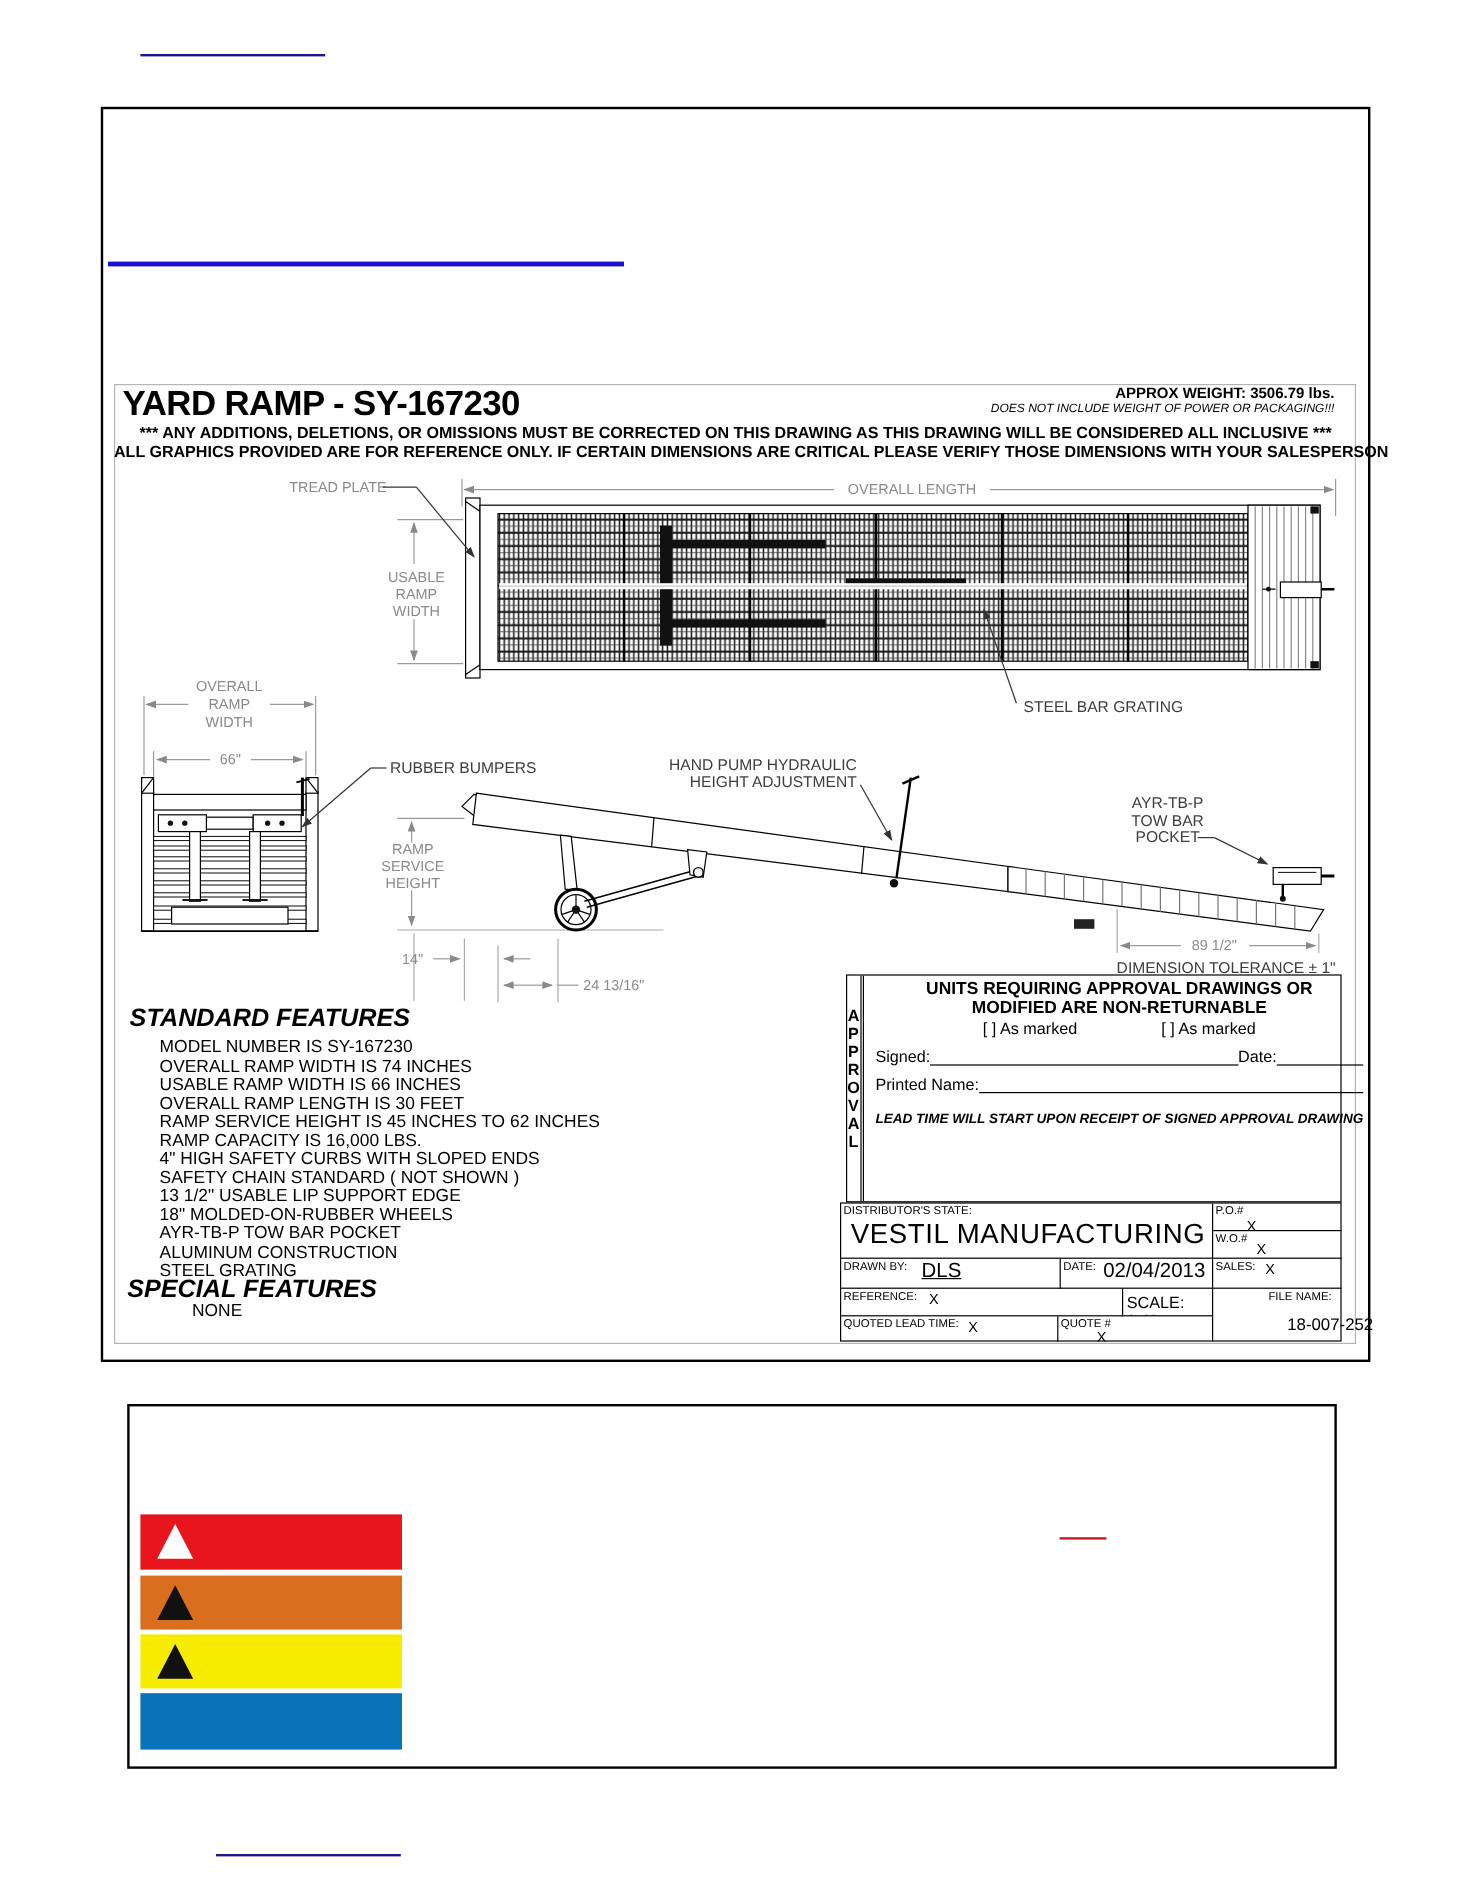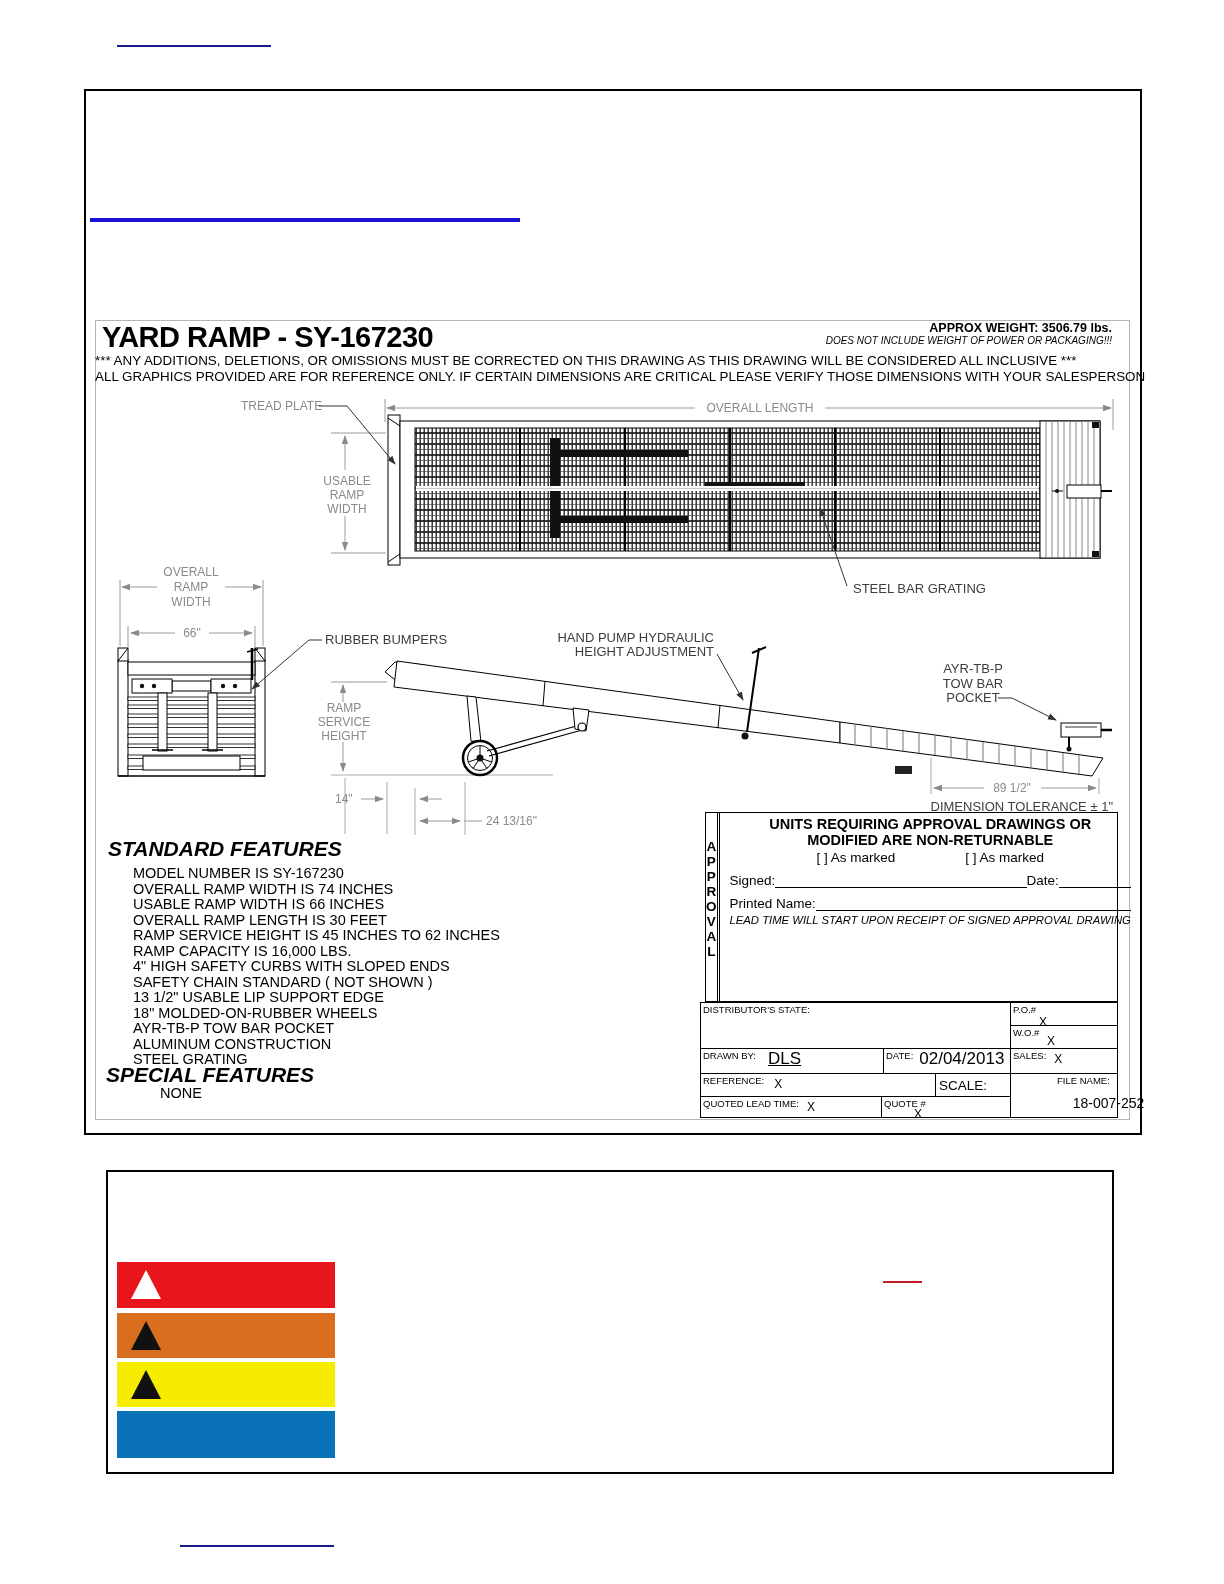--- a/index.html
+++ b/index.html
@@ -6,33 +6,33 @@
   body{width:1224px;height:1584px;position:relative;font-family:"Liberation Sans",sans-serif;color:#000;}
   .abs{position:absolute;}
   .link-line{height:2px;background:#1b1a8c;}
   .main-box{left:84px;top:89px;width:1054px;height:1042px;border:2px solid #000;}
   .divider-blue{left:90px;top:218px;width:430px;height:4px;background:#1a11d2;}
   .sheet{left:95px;top:320px;width:1033px;height:798px;border:1px solid #b5b5b5;}
   .sheet-title{left:102px;top:321px;font-size:29px;font-weight:bold;letter-spacing:-0.5px;white-space:nowrap;}
   .weight-block{right:112px;top:321px;text-align:right;}
   .weight-main{font-size:12.5px;font-weight:bold;}
   .weight-note{font-size:10px;font-style:italic;}
-  .notice{left:95px;width:1036px;text-align:left;font-size:13.4px;white-space:nowrap;}
+  .notice{left:95px;width:1036px;text-align:center;font-size:13.4px;white-space:nowrap;font-weight:bold;}
   .feat-head{font-size:21px;font-weight:bold;font-style:italic;white-space:nowrap;}
   .feat-list{left:133px;top:866px;font-size:14.5px;line-height:15.5px;white-space:nowrap;}
   .approval{left:705px;top:812px;width:413px;height:190px;border:1px solid #000;display:flex;box-sizing:border-box;}
   .appr-letters{width:27px;border-right:3px double #000;text-align:center;font-weight:bold;font-size:13.5px;line-height:15px;padding-top:26px;white-space:pre-line;box-sizing:border-box;}
   .appr-content{flex:1;padding:4px 10px 0 10px;box-sizing:border-box;}
   .appr-statement{font-size:11.4px;line-height:12.5px;text-align:center;white-space:pre-line;}
   .appr-bold{font-size:14.5px;line-height:15.5px;font-weight:bold;text-align:center;}
   .appr-checks{display:flex;justify-content:center;gap:70px;font-size:13.5px;margin-top:2px;}
   .sign-row{display:flex;align-items:flex-end;font-size:13.5px;margin-top:5px;height:18px;}
   .fill-line{flex:1;border-bottom:1px solid #000;height:14px;}
   .date-line{width:72px;border-bottom:1px solid #000;height:14px;}
-  .appr-note{font-size:11.3px;font-style:italic;text-align:right;margin-top:3px;white-space:nowrap;}
+  .appr-note{font-size:11.3px;font-style:italic;text-align:right;margin-top:16px;white-space:nowrap;font-weight:bold;}
   .tblock{left:700px;top:1002px;width:418px;height:116px;border:1px solid #000;box-sizing:border-box;}
   .cell{position:absolute;box-sizing:border-box;border-right:1px solid #000;border-bottom:1px solid #000;overflow:hidden;}
   .cell.no-r{border-right:none;}
   .cell.no-b{border-bottom:none;}
   .cl{font-size:9.5px;display:block;padding:1px 0 0 2px;white-space:nowrap;}
   .distributor-val{font-size:23px;letter-spacing:0.5px;padding-left:8px;white-space:nowrap;}
   .val-lg{font-size:17px;}
   .val-x{font-size:12px;}
   .scale-val{font-size:13.5px;padding:4px 0 0 3px;}
   .fname-val{font-size:14px;text-align:center;margin-top:9px;}
@@ -323,20 +323,21 @@
       <span>Printed Name:</span>
       <span class="fill-line"></span>
     </div>
     <div class="appr-note">LEAD TIME WILL START UPON RECEIPT OF SIGNED APPROVAL DRAWING</div>
   </div>
 </div>
 
 <div class="abs tblock">
   <div class="cell" style="left:0;top:0;width:310px;height:46px;">
     <span class="cl">DISTRIBUTOR'S STATE:</span>
+    <div class="distributor-val">VESTIL MANUFACTURING</div>
   </div>
   <div class="cell no-r" style="left:310px;top:0;width:107px;height:23px;">
     <span class="cl">P.O.#</span>
     <div class="val-x" style="padding-left:28px;">X</div>
   </div>
   <div class="cell no-r" style="left:310px;top:23px;width:107px;height:23px;">
     <span class="cl">W.O.#</span>
     <div class="val-x" style="padding-left:36px;margin-top:-4px;">X</div>
   </div>
   <div class="cell" style="left:0;top:46px;width:183px;height:25px;text-decoration:underline;">

